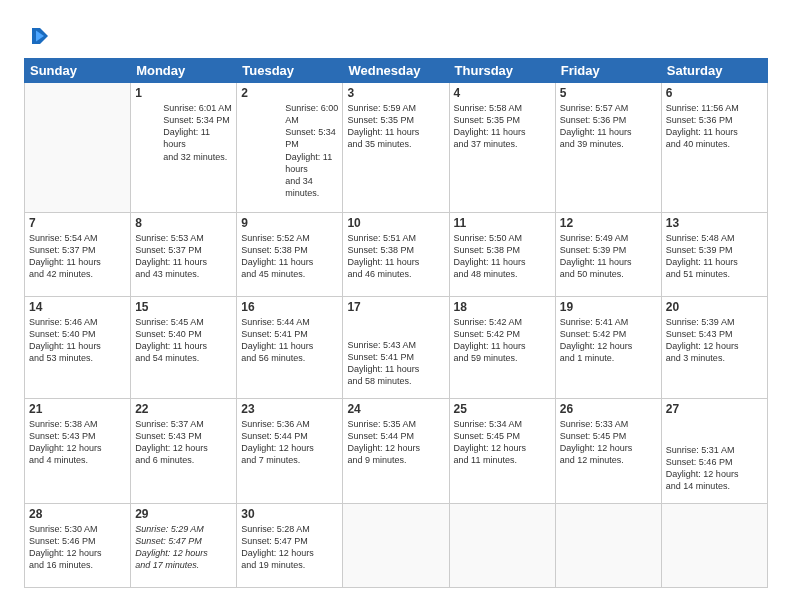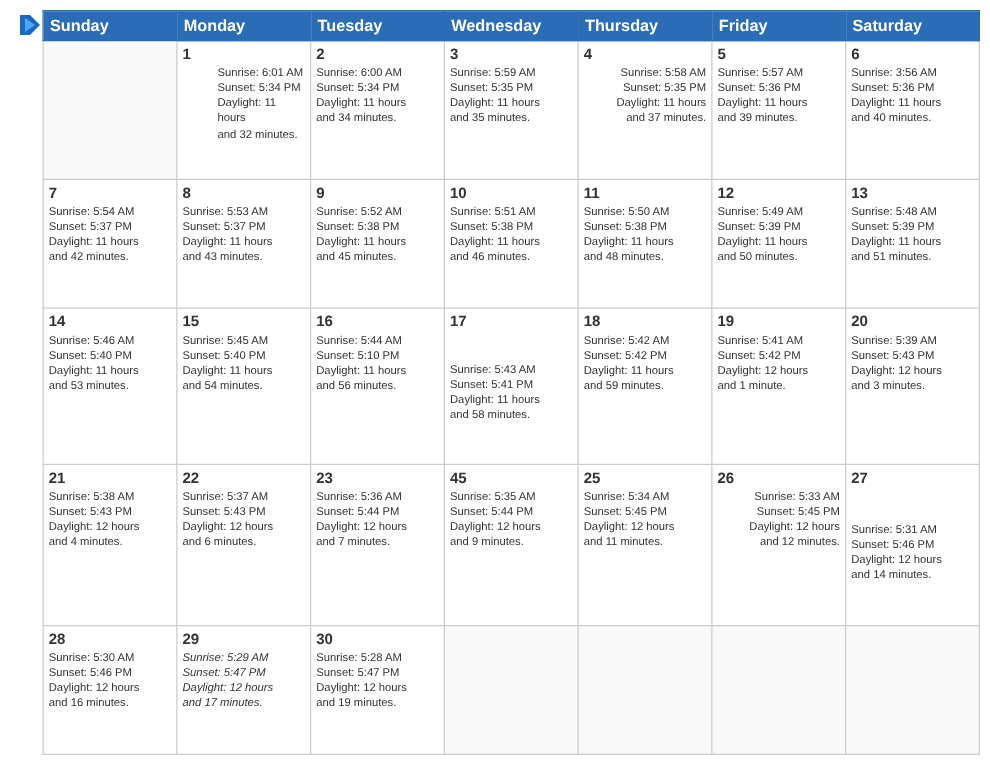--- a/index.html
+++ b/index.html
@@ -6,22 +6,23 @@
     body {
       font-family: Arial, sans-serif;
       background: #fff;
       width: 792px;
       height: 612px;
       overflow: hidden;
     }
     .page {
       width: 792px;
       height: 612px;
-      padding: 8px;
+      padding: 24px;
       display: flex;
+      flex-direction: column;
     }
     .header {
       display: flex;
       justify-content: space-between;
       align-items: flex-start;
       margin-bottom: 10px;
     }
     .logo {
       display: flex;
       align-items: center;
@@ -120,49 +121,49 @@
           <td class="empty-cell"></td>
           <td>
             <span class="day-number">1</span>
             <div class="day-info" style="white-space: pre-line; margin-left: 28px;">Sunrise: 6:01 AM
 Sunset: 5:34 PM
 Daylight: 11 hours
 and 32 minutes.</div>
           </td>
           <td>
             <span class="day-number">2</span>
-            <div class="day-info" style="white-space: pre-line;">Sunrise: 6:00 AM
+            <div class="day-info" style="white-space: pre-line; margin-left: 44px;">Sunrise: 6:00 AM
 Sunset: 5:34 PM
 Daylight: 11 hours
 and 34 minutes.</div>
           </td>
           <td>
             <span class="day-number">3</span>
             <div class="day-info" style="white-space: pre-line;">Sunrise: 5:59 AM
 Sunset: 5:35 PM
 Daylight: 11 hours
 and 35 minutes.</div>
           </td>
           <td>
             <span class="day-number">4</span>
-            <div class="day-info" style="white-space: pre-line; text-align: right;">Sunrise: 5:58 AM
+            <div class="day-info" style="white-space: pre-line;">Sunrise: 5:58 AM
 Sunset: 5:35 PM
 Daylight: 11 hours
 and 37 minutes.</div>
           </td>
           <td>
             <span class="day-number">5</span>
             <div class="day-info" style="white-space: pre-line;">Sunrise: 5:57 AM
 Sunset: 5:36 PM
 Daylight: 11 hours
 and 39 minutes.</div>
           </td>
           <td>
             <span class="day-number">6</span>
-            <div class="day-info" style="white-space: pre-line;">Sunrise: 3:56 AM
+            <div class="day-info" style="white-space: pre-line;">Sunrise: 11:56 AM
 Sunset: 5:36 PM
 Daylight: 11 hours
 and 40 minutes.</div>
           </td>
         </tr>
         <tr>
           <td>
             <span class="day-number">7</span>
             <div class="day-info" style="white-space: pre-line;">Sunrise: 5:54 AM
 Sunset: 5:37 PM
@@ -223,21 +224,21 @@
           <td>
             <span class="day-number">15</span>
             <div class="day-info" style="white-space: pre-line;">Sunrise: 5:45 AM
 Sunset: 5:40 PM
 Daylight: 11 hours
 and 54 minutes.</div>
           </td>
           <td>
             <span class="day-number">16</span>
             <div class="day-info" style="white-space: pre-line;">Sunrise: 5:44 AM
-Sunset: 5:10 PM
+Sunset: 5:41 PM
 Daylight: 11 hours
 and 56 minutes.</div>
           </td>
           <td>
             <span class="day-number">17</span>
             <div class="day-info" style="white-space: pre-line; margin-top: 25px;">Sunrise: 5:43 AM
 Sunset: 5:41 PM
 Daylight: 11 hours
 and 58 minutes.</div>
           </td>
@@ -279,36 +280,36 @@
 and 6 minutes.</div>
           </td>
           <td>
             <span class="day-number">23</span>
             <div class="day-info" style="white-space: pre-line;">Sunrise: 5:36 AM
 Sunset: 5:44 PM
 Daylight: 12 hours
 and 7 minutes.</div>
           </td>
           <td>
-            <span class="day-number">45</span>
+            <span class="day-number">24</span>
             <div class="day-info" style="white-space: pre-line;">Sunrise: 5:35 AM
 Sunset: 5:44 PM
 Daylight: 12 hours
 and 9 minutes.</div>
           </td>
           <td>
             <span class="day-number">25</span>
             <div class="day-info" style="white-space: pre-line;">Sunrise: 5:34 AM
 Sunset: 5:45 PM
 Daylight: 12 hours
 and 11 minutes.</div>
           </td>
           <td>
             <span class="day-number">26</span>
-            <div class="day-info" style="white-space: pre-line; text-align: right;">Sunrise: 5:33 AM
+            <div class="day-info" style="white-space: pre-line;">Sunrise: 5:33 AM
 Sunset: 5:45 PM
 Daylight: 12 hours
 and 12 minutes.</div>
           </td>
           <td>
             <span class="day-number">27</span>
             <div class="day-info" style="white-space: pre-line; margin-top: 28px;">Sunrise: 5:31 AM
 Sunset: 5:46 PM
 Daylight: 12 hours
 and 14 minutes.</div>

